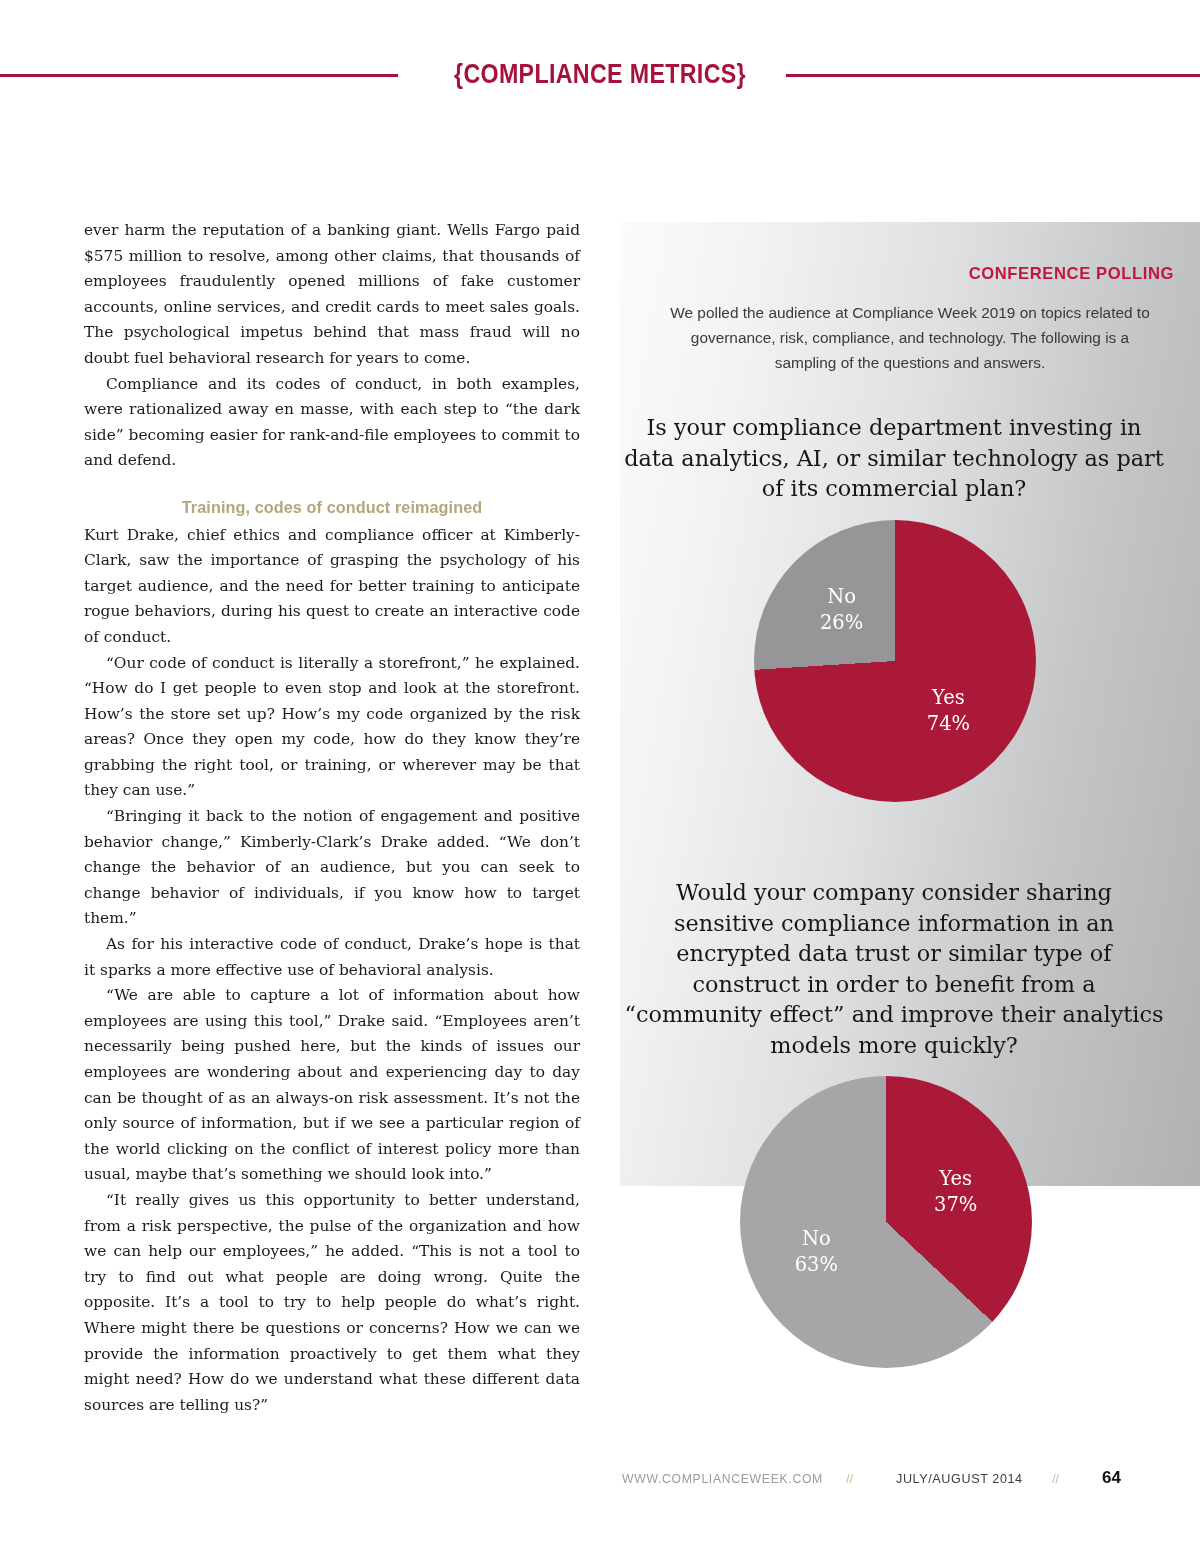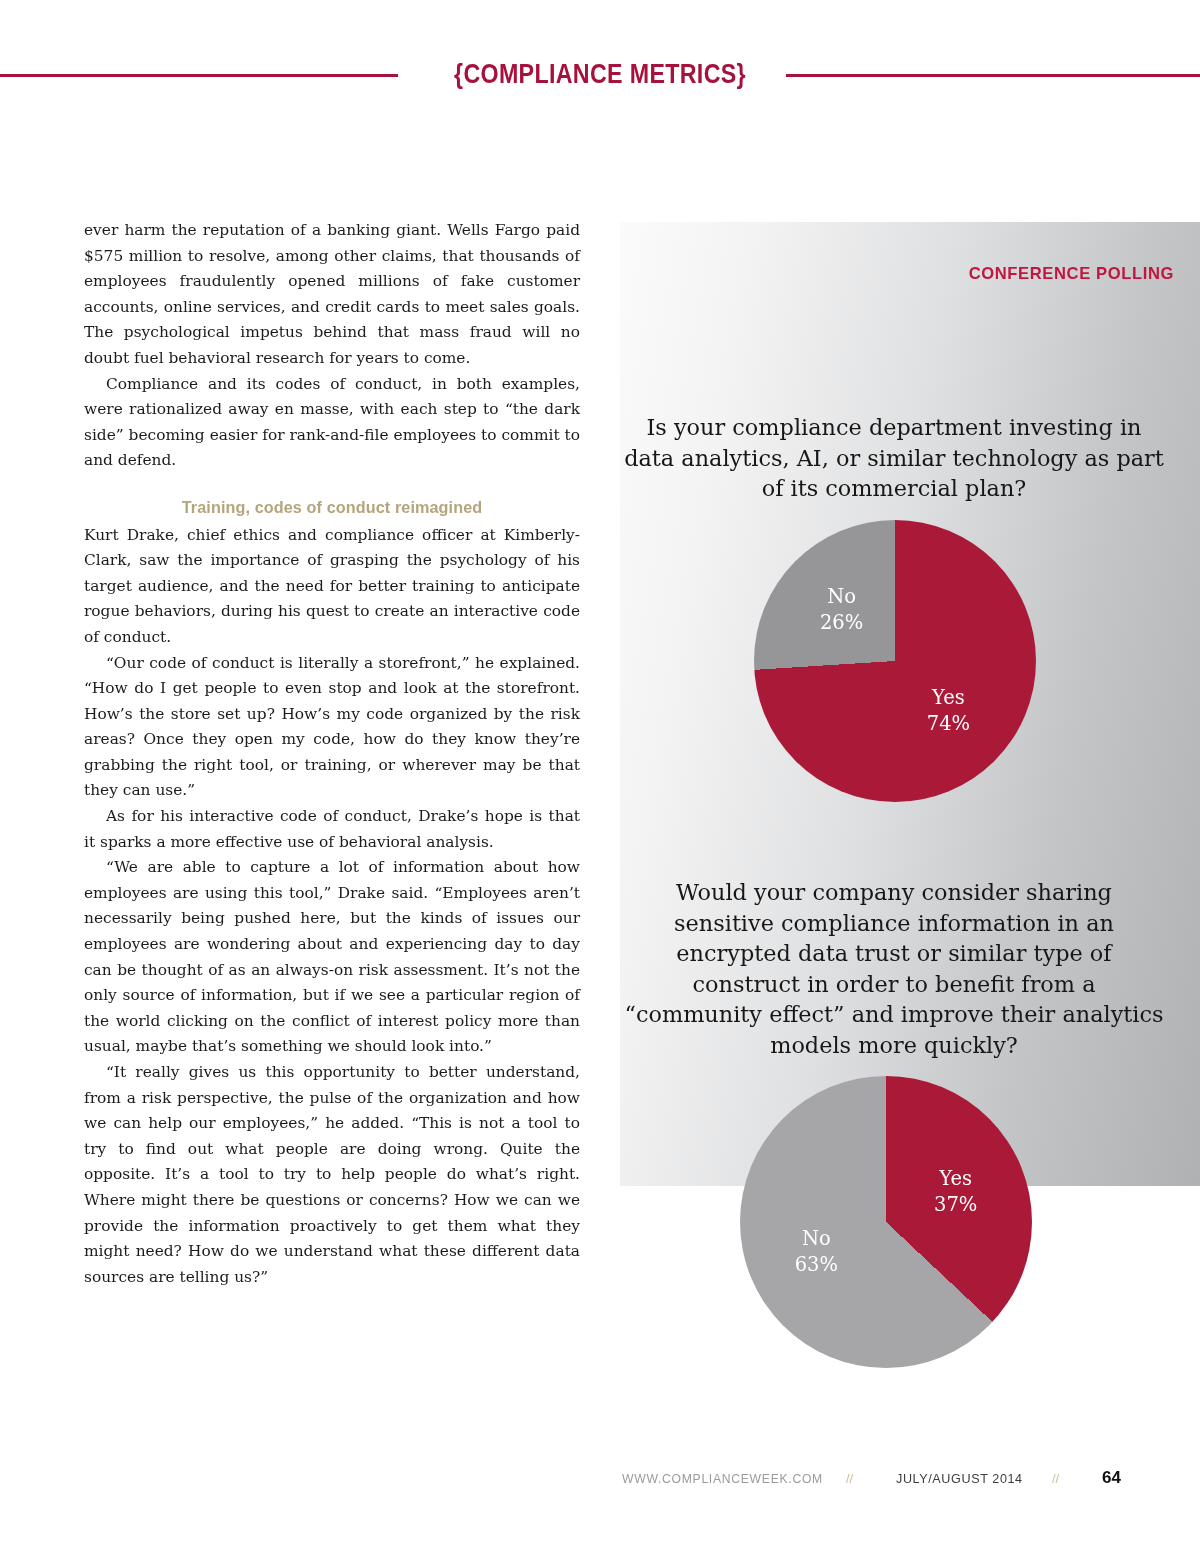--- a/index.html
+++ b/index.html
@@ -93,28 +93,30 @@
   <div class="rule right"></div>
   <div class="rh-title">{COMPLIANCE METRICS}</div>
 </div>
 
 <div class="col-left">
   <p>ever harm the reputation of a banking giant. Wells Fargo paid $575 million to resolve, among other claims, that thousands of employees fraudulently opened millions of fake customer accounts, online services, and credit cards to meet sales goals. The psychological impetus behind that mass fraud will no doubt fuel behavioral research for years to come.</p>
   <p class="ind">Compliance and its codes of conduct, in both examples, were rationalized away en masse, with each step to “the dark side” becoming easier for rank-and-file employees to commit to and defend.</p>
   <p class="subhead">Training, codes of conduct reimagined</p>
   <p>Kurt Drake, chief ethics and compliance officer at Kimberly-Clark, saw the importance of grasping the psychology of his target audience, and the need for better training to anticipate rogue behaviors, during his quest to create an interactive code of conduct.</p>
   <p class="ind">“Our code of conduct is literally a storefront,” he explained. “How do I get people to even stop and look at the storefront. How’s the store set up? How’s my code organized by the risk areas? Once they open my code, how do they know they’re grabbing the right tool, or training, or wherever may be that they can use.”</p>
+  <p class="ind">“Bringing it back to the notion of engagement and positive behavior change,” Kimberly-Clark’s Drake added. “We don’t change the behavior of an audience, but you can seek to change behavior of individuals, if you know how to target them.”</p>
   <p class="ind">As for his interactive code of conduct, Drake’s hope is that it sparks a more effective use of behavioral analysis.</p>
   <p class="ind">“We are able to capture a lot of information about how employees are using this tool,” Drake said. “Employees aren’t necessarily being pushed here, but the kinds of issues our employees are wondering about and experiencing day to day can be thought of as an always-on risk assessment. It’s not the only source of information, but if we see a particular region of the world clicking on the conflict of interest policy more than usual, maybe that’s something we should look into.”</p>
   <p class="ind">“It really gives us this opportunity to better understand, from a risk perspective, the pulse of the organization and how we can help our employees,” he added. “This is not a tool to try to find out what people are doing wrong. Quite the opposite. It’s a tool to try to help people do what’s right. Where might there be questions or concerns? How we can we provide the information proactively to get them what they might need? How do we understand what these different data sources are telling us?”</p>
 </div>
 
 <div class="panel">
 
   <div class="panel-kicker">CONFERENCE POLLING</div>
+  <div class="panel-intro">We polled the audience at Compliance Week 2019 on topics related to governance, risk, compliance, and technology. The following is a sampling of the questions and answers.</div>
 
   <div class="poll one">
     <div class="poll-q">Is your compliance department investing in data analytics, AI, or similar technology as part of its commercial plan?</div>
     <div class="chart-wrap">
       <div class="pie one" id="pie1" style="background: conic-gradient(rgb(171, 25, 57) 0deg, rgb(171, 25, 57) 266.4deg, rgb(150, 150, 152) 266.4deg, rgb(150, 150, 152) 360deg);"></div>
       <div class="slice-label" id="p1yes" style="left: 269.448px; top: 165.191px; width: 110px;">
         <span>Yes</span><br>
         <span>74%</span>
       </div>
       <div class="slice-label" id="p1no" style="left: 162.552px; top: 64.809px; width: 110px;">

